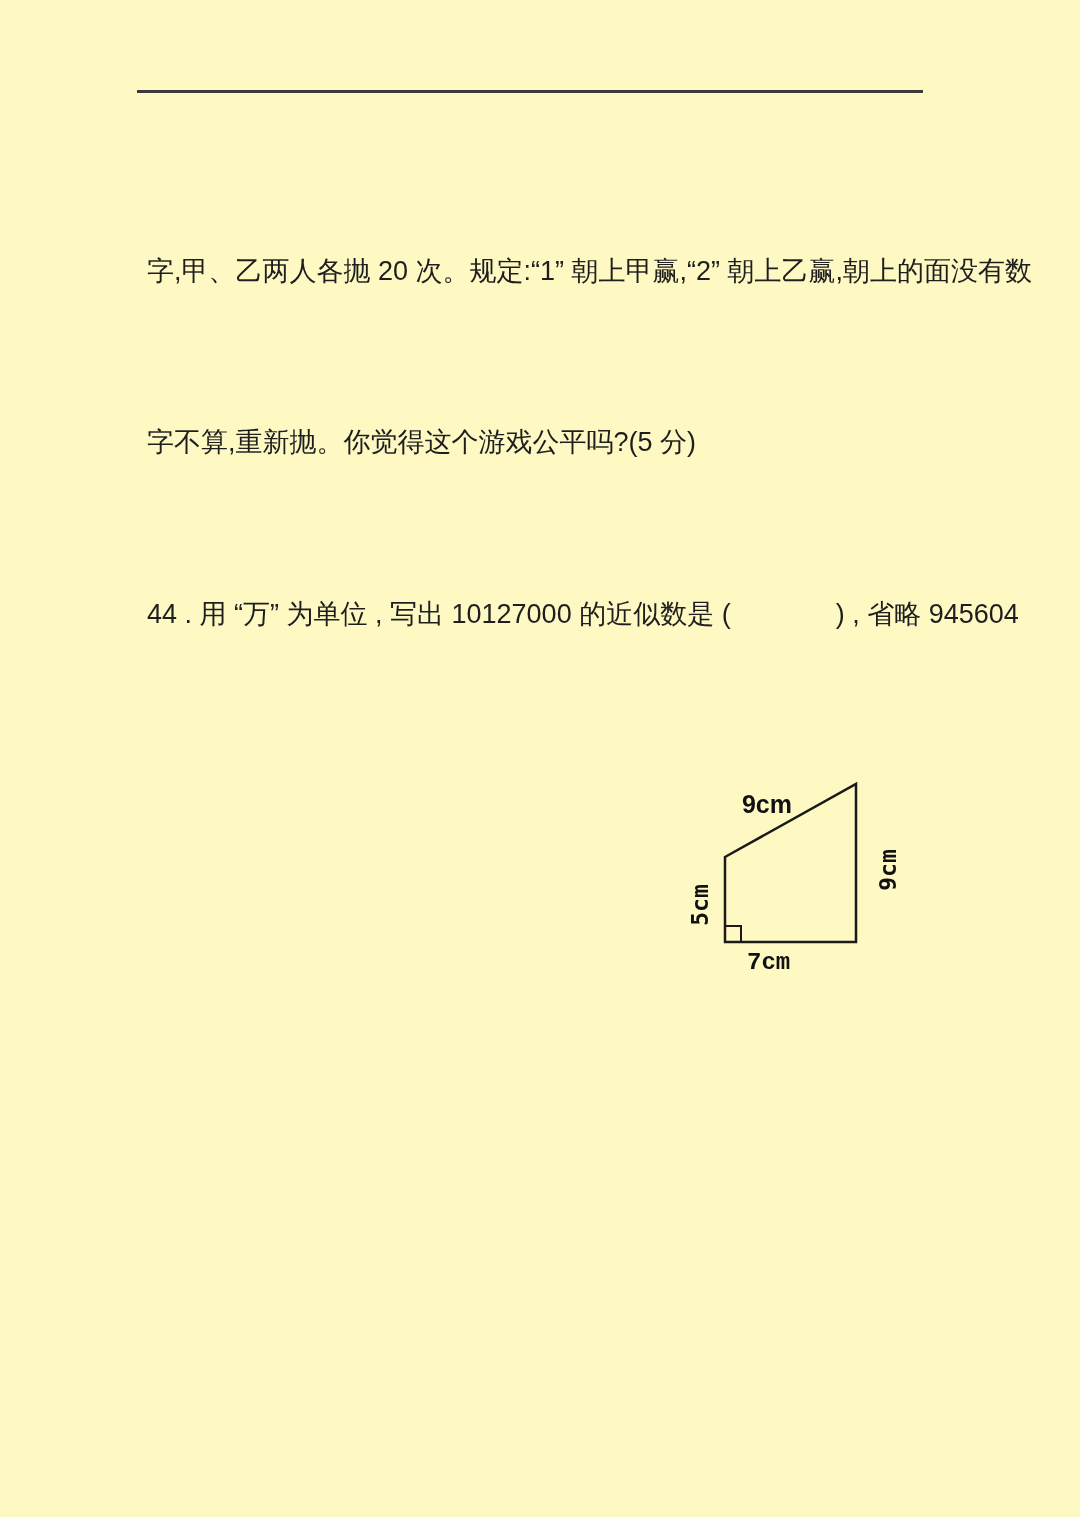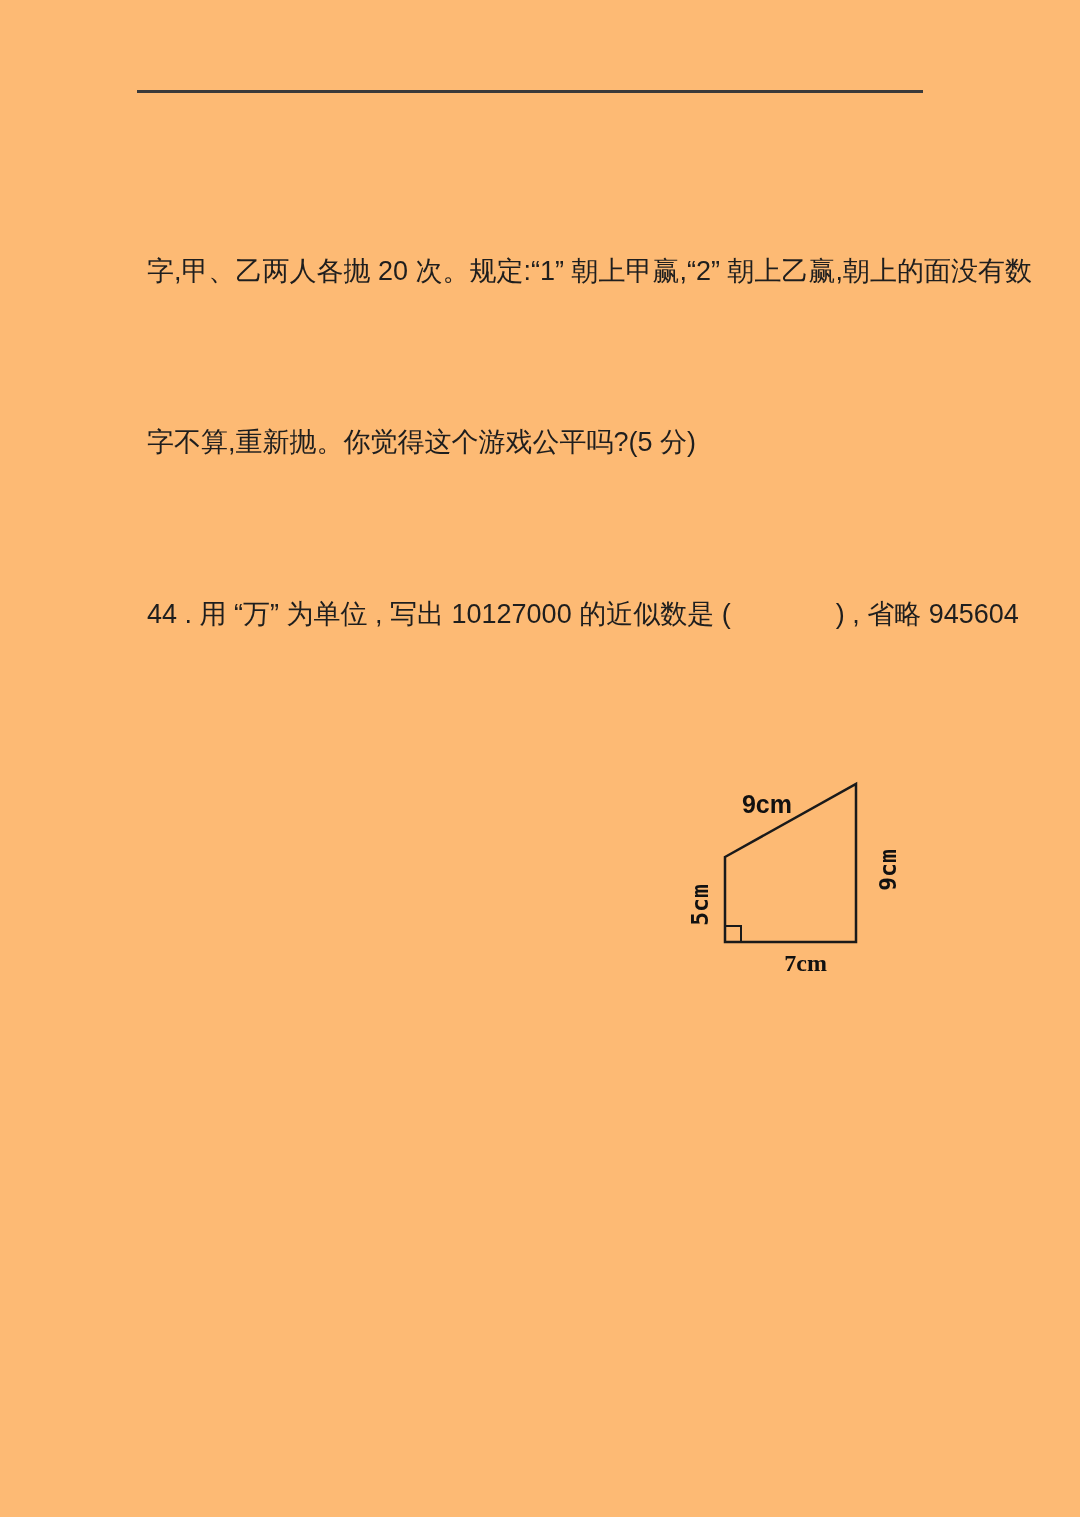--- a/index.html
+++ b/index.html
@@ -1,19 +1,19 @@
 <!DOCTYPE html>
 <html><head>
 <meta charset="utf-8">
 <style>
   html,body { margin:0; padding:0; background:#ffffff; }
   .page {
     position:relative;
     width:1080px; height:1517px;
-    background:#fdba74;
+    background:#fef9c3;
     font-family:"Liberation Sans","DejaVu Sans",sans-serif;
     color:#1e1e1e;
     overflow:hidden;
   }
   .top-rule {
     position:absolute; left:137px; top:90px;
     width:786px; height:3px;
     background:#3a3a3a;
   }
   .text-layer {
@@ -38,22 +38,22 @@
     font-family:"DejaVu Sans Mono","Liberation Mono",monospace;
     font-size:23px; font-weight:600; line-height:26px;
   }
   .lbl-right {
     left:168px; top:87px; width:60px; height:26px; text-align:center;
     transform:rotate(-90deg);
     font-family:"DejaVu Sans Mono","Liberation Mono",monospace;
     font-size:23px; font-weight:600; line-height:26px;
   }
   .lbl-bottom {
-    left:57px; top:180px; width:80px; text-align:right;
-    font-family:Liberation Serif, serif;
+    left:57px; top:180px; width:80px; text-align:left;
+    font-family:Liberation Mono, monospace;
     font-size:24px; font-weight:600; line-height:26px;
   }
 </style>
 </head>
 <body>
 
 <div class="page">
 
   <div class="top-rule"></div>
 

